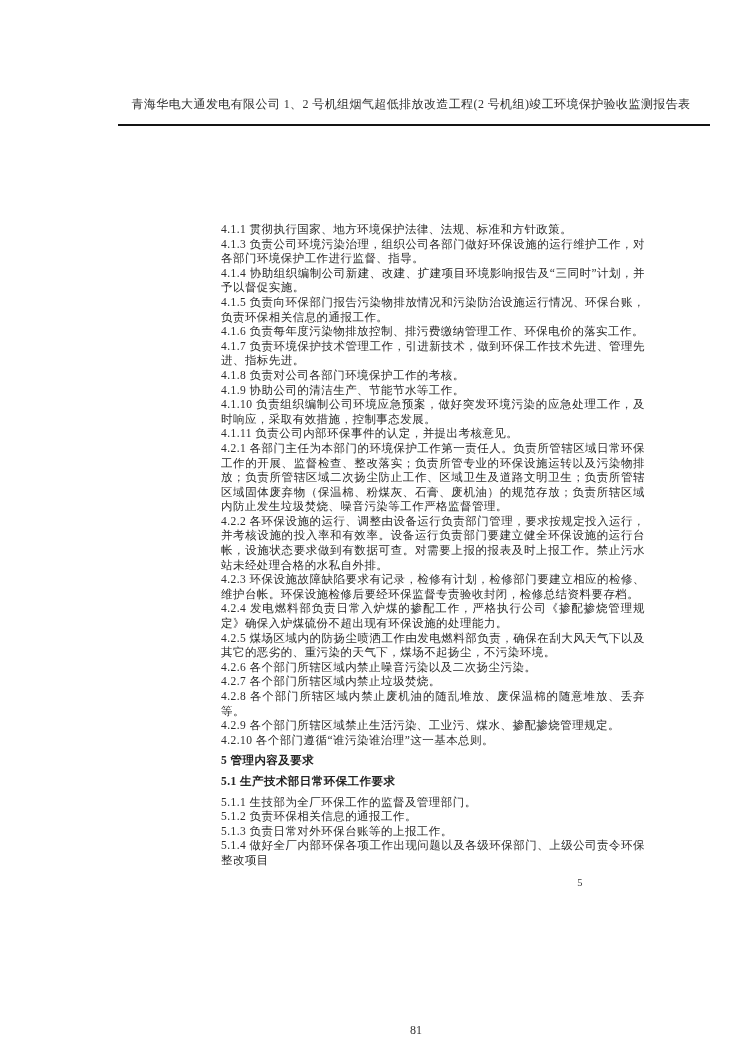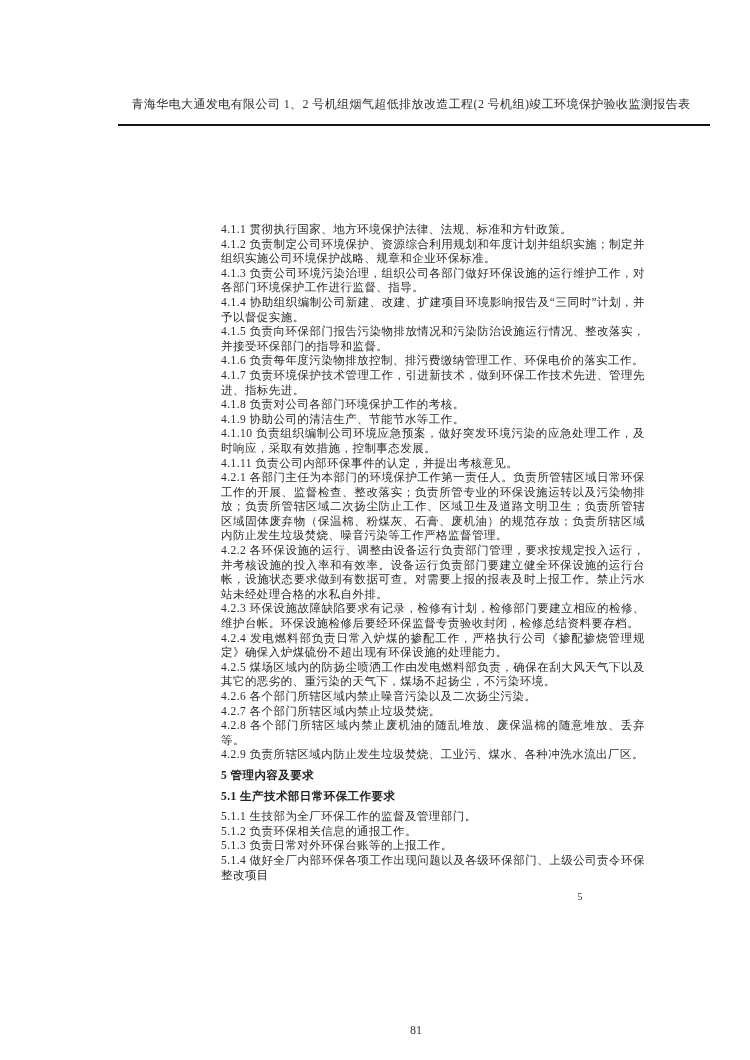--- a/index.html
+++ b/index.html
@@ -81,39 +81,39 @@
 
 <div class="doc-page">
 
   <div class="header-title">青海华电大通发电有限公司 1、2 号机组烟气超低排放改造工程(2 号机组)竣工环境保护验收监测报告表</div>
 
   <div class="header-rule"></div>
 
   <div class="content" id="content">
 
     <p class="">4.1.1 贯彻执行国家、地方环境保护法律、法规、标准和方针政策。</p>
-      <p class="">4.1.2 负责制定公司环境保护、资源综合利用规划和年度计划并组织实施；制定并组织实施公司环境保护战略、规章和企业环保标准。</p>
       <p class="">4.1.3 负责公司环境污染治理，组织公司各部门做好环保设施的运行维护工作，对各部门环境保护工作进行监督、指导。</p>
       <p class="">4.1.4 协助组织编制公司新建、改建、扩建项目环境影响报告及“三同时”计划，并予以督促实施。</p>
-      <p class="">4.1.5 负责向环保部门报告污染物排放情况和污染防治设施运行情况、整改落实，并接受环保部门的指导和监督。</p>
+      <p class="">4.1.5 负责向环保部门报告污染物排放情况和污染防治设施运行情况、环保台账，负责环保相关信息的通报工作。</p>
       <p class="">4.1.6 负责每年度污染物排放控制、排污费缴纳管理工作、环保电价的落实工作。</p>
       <p class="">4.1.7 负责环境保护技术管理工作，引进新技术，做到环保工作技术先进、管理先进、指标先进。</p>
       <p class="">4.1.8 负责对公司各部门环境保护工作的考核。</p>
       <p class="">4.1.9 协助公司的清洁生产、节能节水等工作。</p>
       <p class="">4.1.10 负责组织编制公司环境应急预案，做好突发环境污染的应急处理工作，及时响应，采取有效措施，控制事态发展。</p>
       <p class="">4.1.11 负责公司内部环保事件的认定，并提出考核意见。</p>
       <p class="">4.2.1 各部门主任为本部门的环境保护工作第一责任人。负责所管辖区域日常环保工作的开展、监督检查、整改落实；负责所管专业的环保设施运转以及污染物排放；负责所管辖区域二次扬尘防止工作、区域卫生及道路文明卫生；负责所管辖区域固体废弃物（保温棉、粉煤灰、石膏、废机油）的规范存放；负责所辖区域内防止发生垃圾焚烧、噪音污染等工作严格监督管理。</p>
       <p class="">4.2.2 各环保设施的运行、调整由设备运行负责部门管理，要求按规定投入运行，并考核设施的投入率和有效率。设备运行负责部门要建立健全环保设施的运行台帐，设施状态要求做到有数据可查。对需要上报的报表及时上报工作。禁止污水站未经处理合格的水私自外排。</p>
       <p class="">4.2.3 环保设施故障缺陷要求有记录，检修有计划，检修部门要建立相应的检修、维护台帐。环保设施检修后要经环保监督专责验收封闭，检修总结资料要存档。</p>
       <p class="">4.2.4 发电燃料部负责日常入炉煤的掺配工作，严格执行公司《掺配掺烧管理规定》确保入炉煤硫份不超出现有环保设施的处理能力。</p>
       <p class="">4.2.5 煤场区域内的防扬尘喷洒工作由发电燃料部负责，确保在刮大风天气下以及其它的恶劣的、重污染的天气下，煤场不起扬尘，不污染环境。</p>
       <p class="">4.2.6 各个部门所辖区域内禁止噪音污染以及二次扬尘污染。</p>
       <p class="">4.2.7 各个部门所辖区域内禁止垃圾焚烧。</p>
       <p class="">4.2.8 各个部门所辖区域内禁止废机油的随乱堆放、废保温棉的随意堆放、丢弃等。</p>
-      <p class="">4.2.9 负责所辖区域内防止发生垃圾焚烧、工业污、煤水、各种冲洗水流出厂区。</p>
+      <p class="">4.2.9 各个部门所辖区域禁止生活污染、工业污、煤水、掺配掺烧管理规定。</p>
+      <p class="">4.2.10 各个部门遵循“谁污染谁治理”这一基本总则。</p>
       <p class="heading">5 管理内容及要求</p>
       <p class="heading">5.1 生产技术部日常环保工作要求</p>
       <p class="">5.1.1 生技部为全厂环保工作的监督及管理部门。</p>
       <p class="">5.1.2 负责环保相关信息的通报工作。</p>
       <p class="">5.1.3 负责日常对外环保台账等的上报工作。</p>
       <p class="">5.1.4 做好全厂内部环保各项工作出现问题以及各级环保部门、上级公司责令环保整改项目</p>
       <div class="inner-pageno" id="inner-pageno">5</div>
   </div>
 
   <div class="footer-pageno">81</div>

